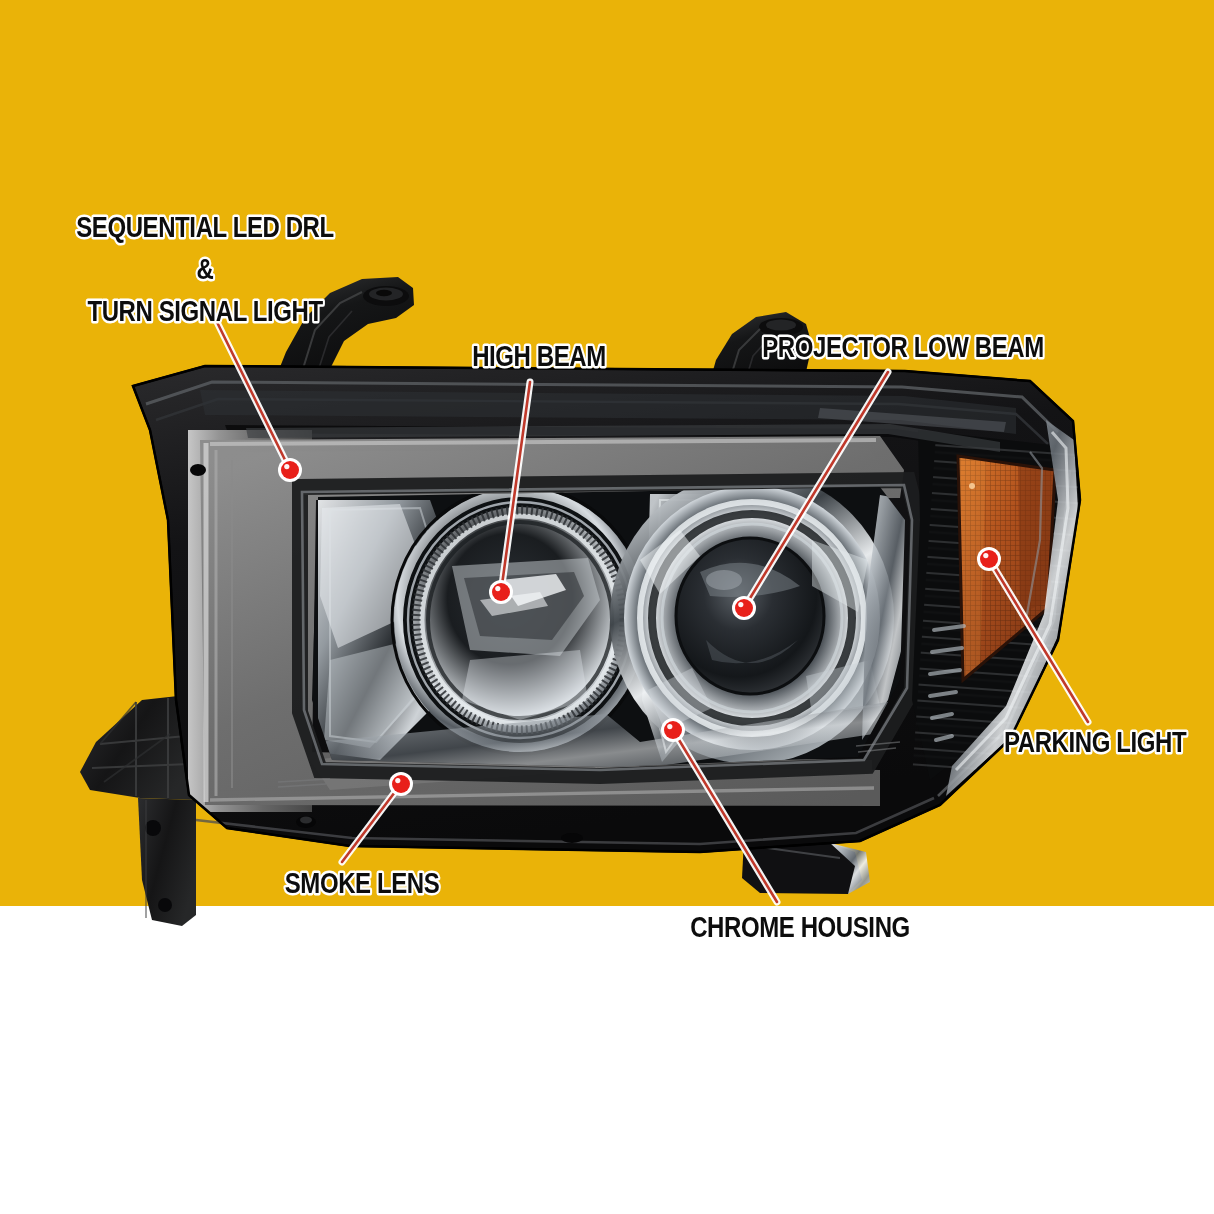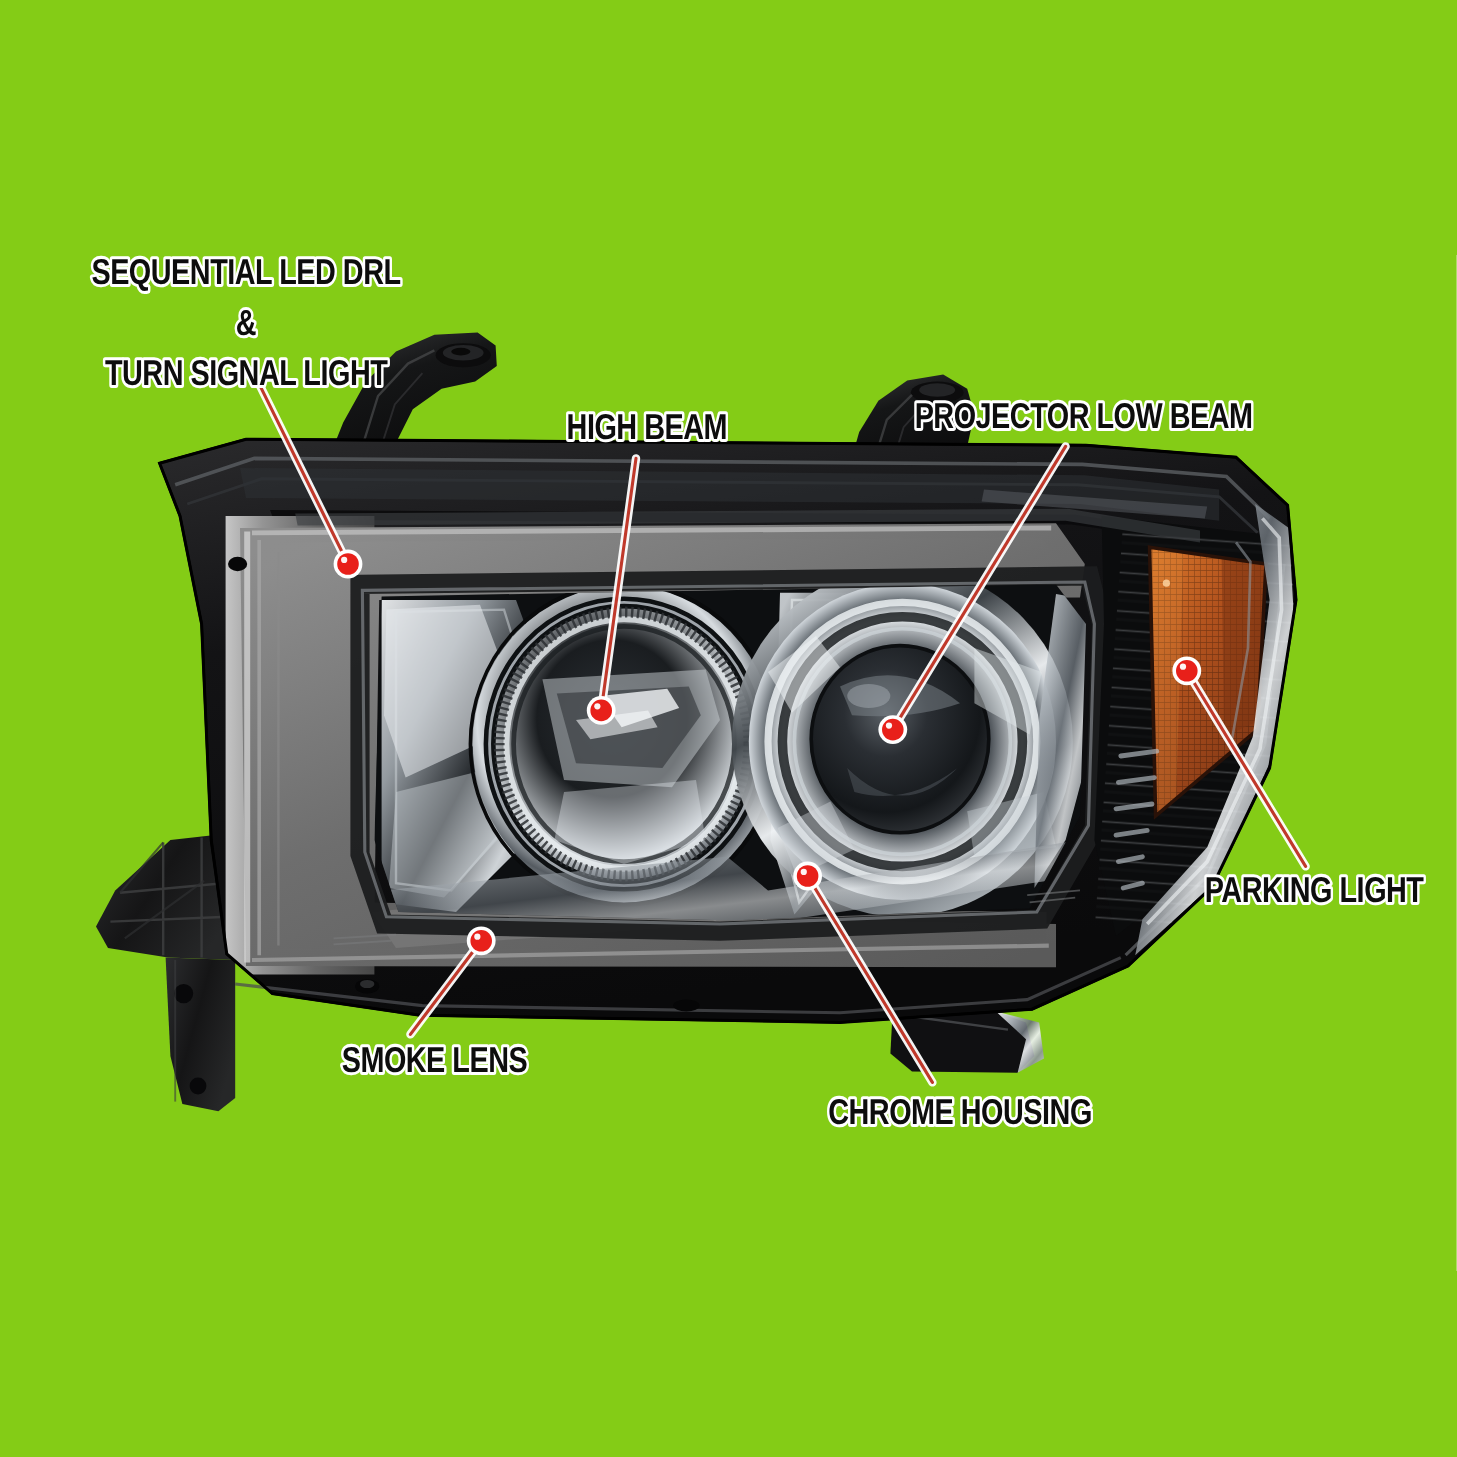--- a/index.html
+++ b/index.html
@@ -1,17 +1,17 @@
 <!DOCTYPE html>
 <html><head>
 <meta charset="utf-8">
 <style>
   html,body{margin:0;padding:0;background:#ffffff;}
   body{width:1214px;height:1214px;overflow:hidden;font-family:"Liberation Sans",sans-serif;}
-  #stage{position:relative;width:1214px;height:1214px;background:#84cc16;}
+  #stage{position:relative;width:1214px;height:906px;background:#eab308;}
 
   svg.layer{position:absolute;left:0;top:0;width:1214px;height:1214px;}
 
   .callout-text{
     font-family:"Liberation Sans",sans-serif;
     font-weight:bold;
     font-size:30px;
     letter-spacing:-0.5px;
     fill:#0d0d0d;
     stroke:#ffffff;

